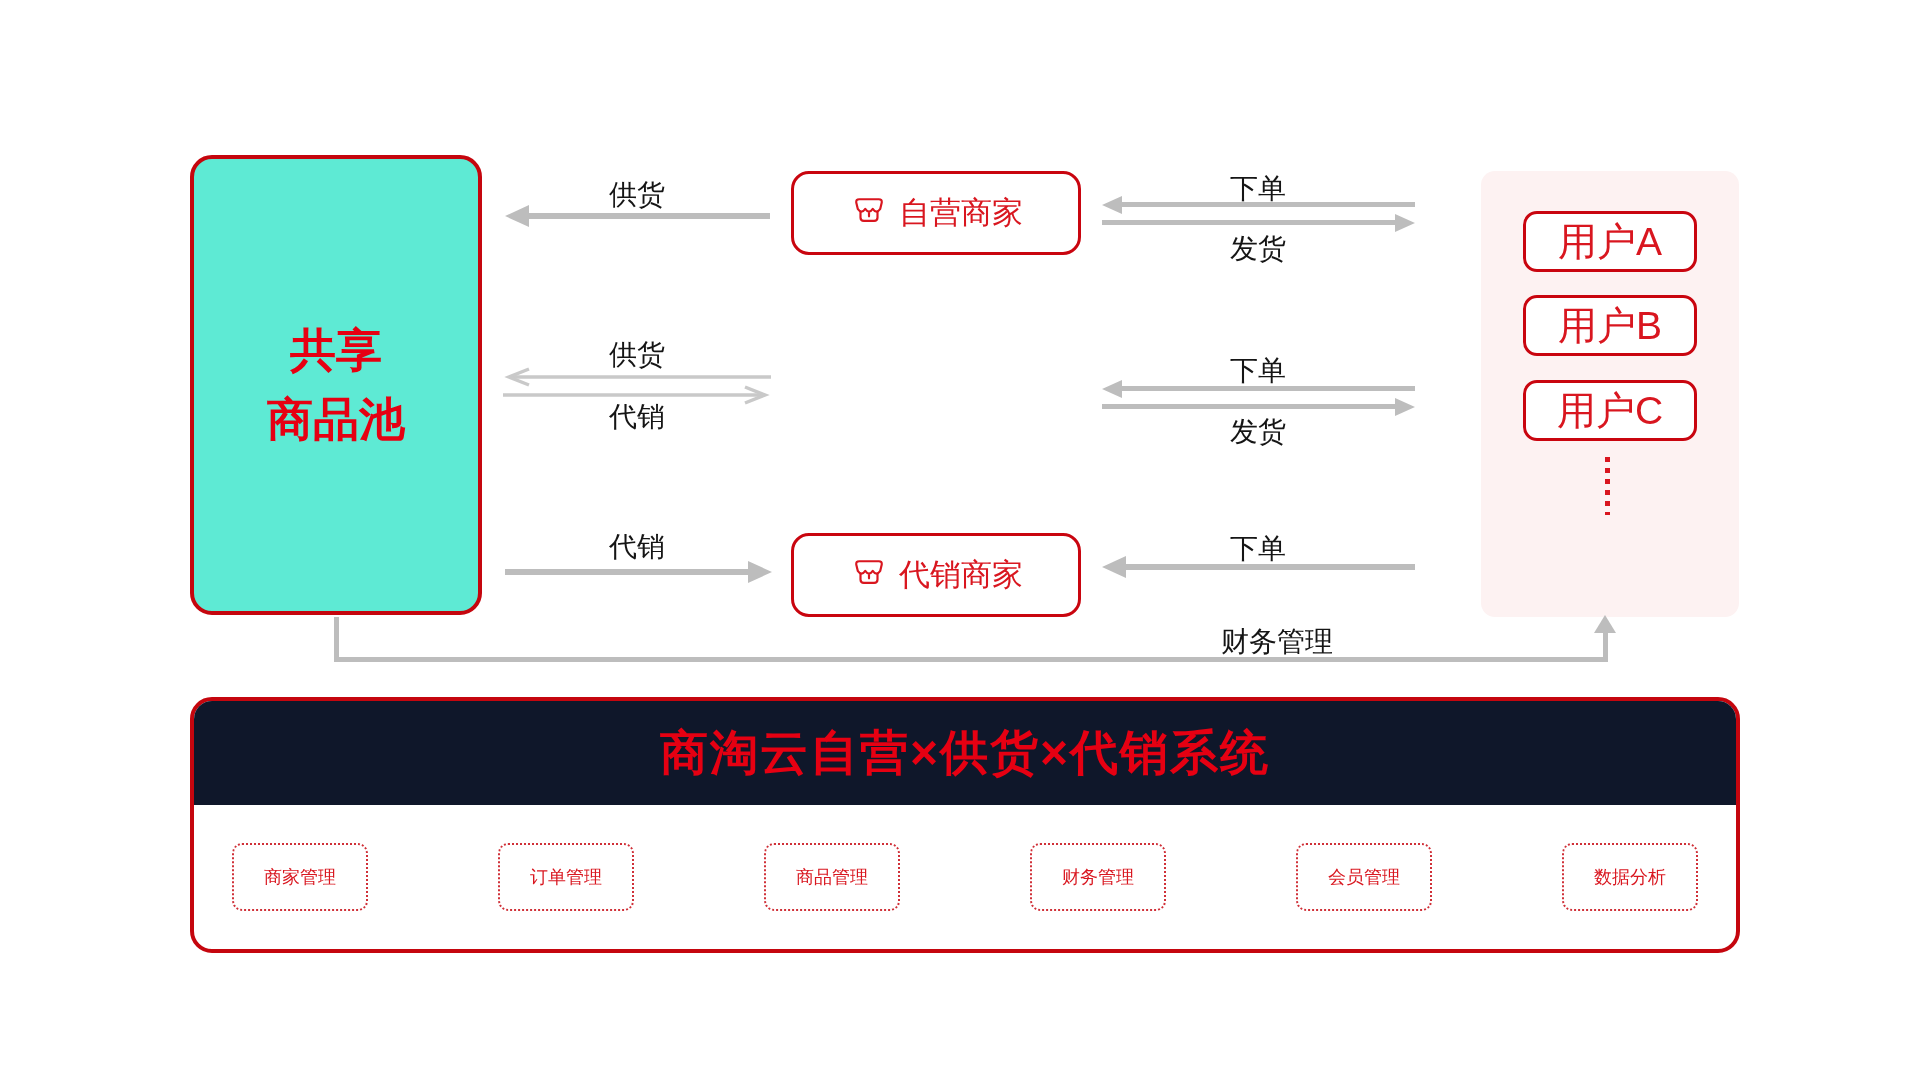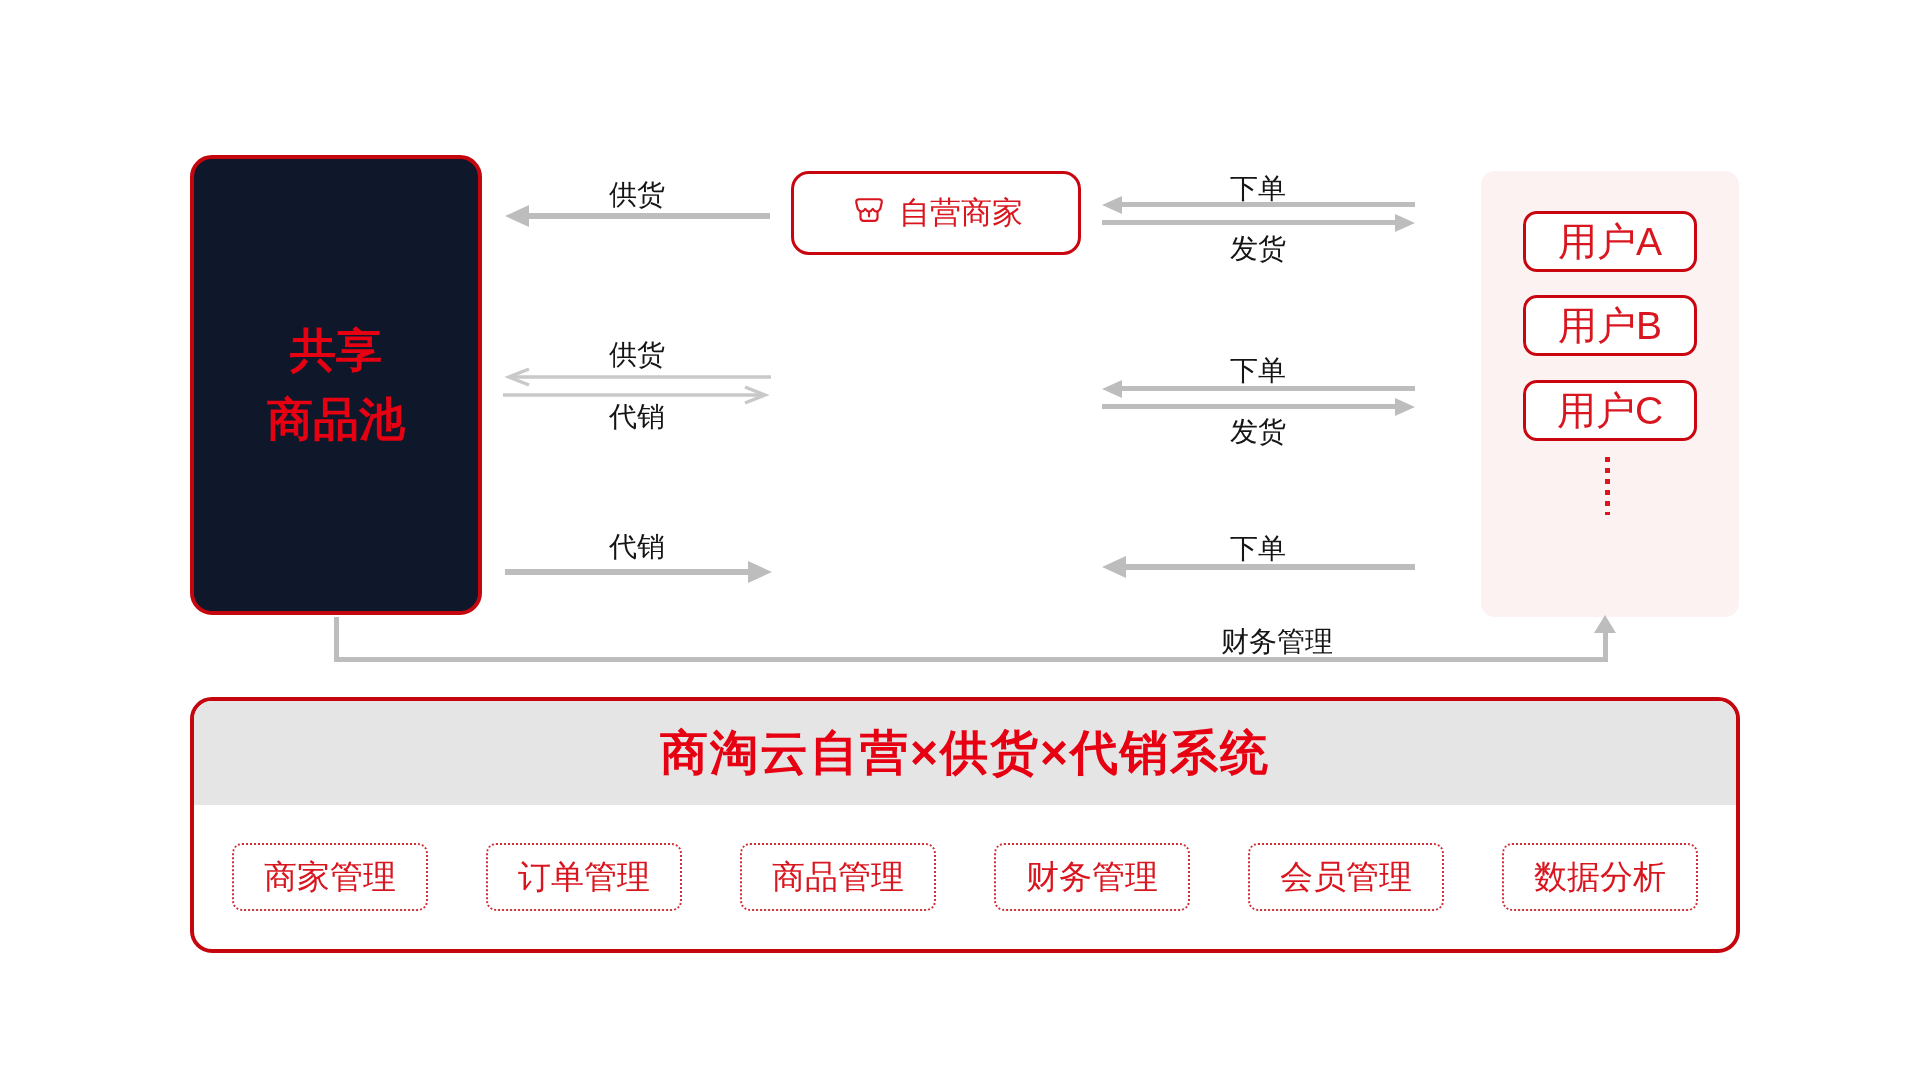--- a/index.html
+++ b/index.html
@@ -1,21 +1,21 @@
 <!DOCTYPE html>
 <html><head>
 <meta charset="utf-8">
 <style>
   html,body{margin:0;padding:0;background:#fff;}
   .canvas{position:relative;width:1920px;height:1080px;background:#ffffff;overflow:hidden;
           font-family:"Liberation Sans","DejaVu Sans",sans-serif;}
 
   
   .pool-box{position:absolute;left:190px;top:155px;width:292px;height:460px;
-    background:#0f172a;border:4px solid #c5060e;border-radius:22px;
+    background:#5eead4;border:4px solid #c5060e;border-radius:22px;
     display:flex;align-items:center;justify-content:center;box-sizing:border-box;}
   .pool-label{color:#e60012;font-size:46px;font-weight:700;line-height:1.5;text-align:center;}
 
   .merchant-box{position:absolute;left:791px;width:290px;height:84px;background:#fff;
     border:3px solid #c9050f;border-radius:18px;box-sizing:border-box;
     display:flex;align-items:center;justify-content:center;gap:10px;}
   .merchant-label{color:#d9161f;font-size:31px;font-weight:500;}
   .store-icon{width:40px;height:40px;flex:0 0 auto;}
 
   .users-panel{position:absolute;left:1481px;top:171px;width:258px;height:446px;
@@ -36,46 +36,54 @@
   .head-left{border-top:11px solid transparent;border-bottom:11px solid transparent;border-right:24px solid #bdbdbd;}
   .head-right{border-top:11px solid transparent;border-bottom:11px solid transparent;border-left:24px solid #bdbdbd;}
   .head-left.mid{border-top-width:9px;border-bottom-width:9px;border-right-width:20px;}
   .head-right.mid{border-top-width:9px;border-bottom-width:9px;border-left-width:20px;}
   .head-up{border-left:11px solid transparent;border-right:11px solid transparent;border-bottom:18px solid #bdbdbd;}
   .thin-arrows{position:absolute;left:503px;top:366px;}
 
   
   .system-box{position:absolute;left:190px;top:697px;width:1550px;height:256px;background:#fff;
     border:4px solid #c5060e;border-radius:22px;box-sizing:border-box;overflow:hidden;}
-  .system-header{height:104px;background:#e5e5e5;display:flex;align-items:center;justify-content:center;}
+  .system-header{height:104px;background:#0f172a;display:flex;align-items:center;justify-content:center;}
   .system-title{color:#e60012;font-size:48px;font-weight:700;letter-spacing:2px;}
   .system-body{height:144px;display:flex;align-items:center;justify-content:space-between;margin:0 38px;}
   .module-box{height:68px;padding:0 30px;background:#fff;border:2px dotted #d03038;border-radius:10px;
     display:flex;align-items:center;justify-content:center;box-sizing:border-box;}
-  .module-label{color:#d9161f;font-size:33px;font-weight:500;white-space:nowrap;}
+  .module-label{color:#d9161f;font-size:18px;font-weight:500;white-space:nowrap;}
 </style>
 </head>
 <body>
 
 <div class="canvas">
 
   <div class="pool-box">
     <div class="pool-label">
       <span>共享</span><br>
       <span>商品池</span>
     </div>
   </div>
 
   <div class="merchant-box" style="top:171px">
     <svg class="store-icon" viewBox="0 0 48 48" fill="none" stroke="#d9161f" stroke-width="2.6" stroke-linejoin="round" stroke-linecap="round">
       <path d="M10.5 19 L8.7 11.5 Q8.2 7.5 12.2 7.5 L35.8 7.5 Q39.8 7.5 39.3 11.5 L37.5 19 Q33 25.5 28.5 19 Q24 25.5 19.5 19 Q15 25.5 10.5 19 Z"></path>
       <path d="M13.8 22.5 L13.8 29.5 Q13.8 33.5 17.8 33.5 L30.2 33.5 Q34.2 33.5 34.2 29.5 L34.2 22.5"></path>
       <path d="M24 24 L24 28"></path>
     </svg>
     <span class="merchant-label">自营商家</span>
+  </div>
+  <div class="merchant-box" style="top:533px">
+    <svg class="store-icon" viewBox="0 0 48 48" fill="none" stroke="#d9161f" stroke-width="2.6" stroke-linejoin="round" stroke-linecap="round">
+      <path d="M10.5 19 L8.7 11.5 Q8.2 7.5 12.2 7.5 L35.8 7.5 Q39.8 7.5 39.3 11.5 L37.5 19 Q33 25.5 28.5 19 Q24 25.5 19.5 19 Q15 25.5 10.5 19 Z"></path>
+      <path d="M13.8 22.5 L13.8 29.5 Q13.8 33.5 17.8 33.5 L30.2 33.5 Q34.2 33.5 34.2 29.5 L34.2 22.5"></path>
+      <path d="M24 24 L24 28"></path>
+    </svg>
+    <span class="merchant-label">代销商家</span>
   </div>
 
   <div class="users-panel"></div>
   <div class="user-box" style="top:211px">
     <span class="user-label">用户A</span>
   </div>
   <div class="user-box" style="top:295px">
     <span class="user-label">用户B</span>
   </div>
   <div class="user-box" style="top:380px">

